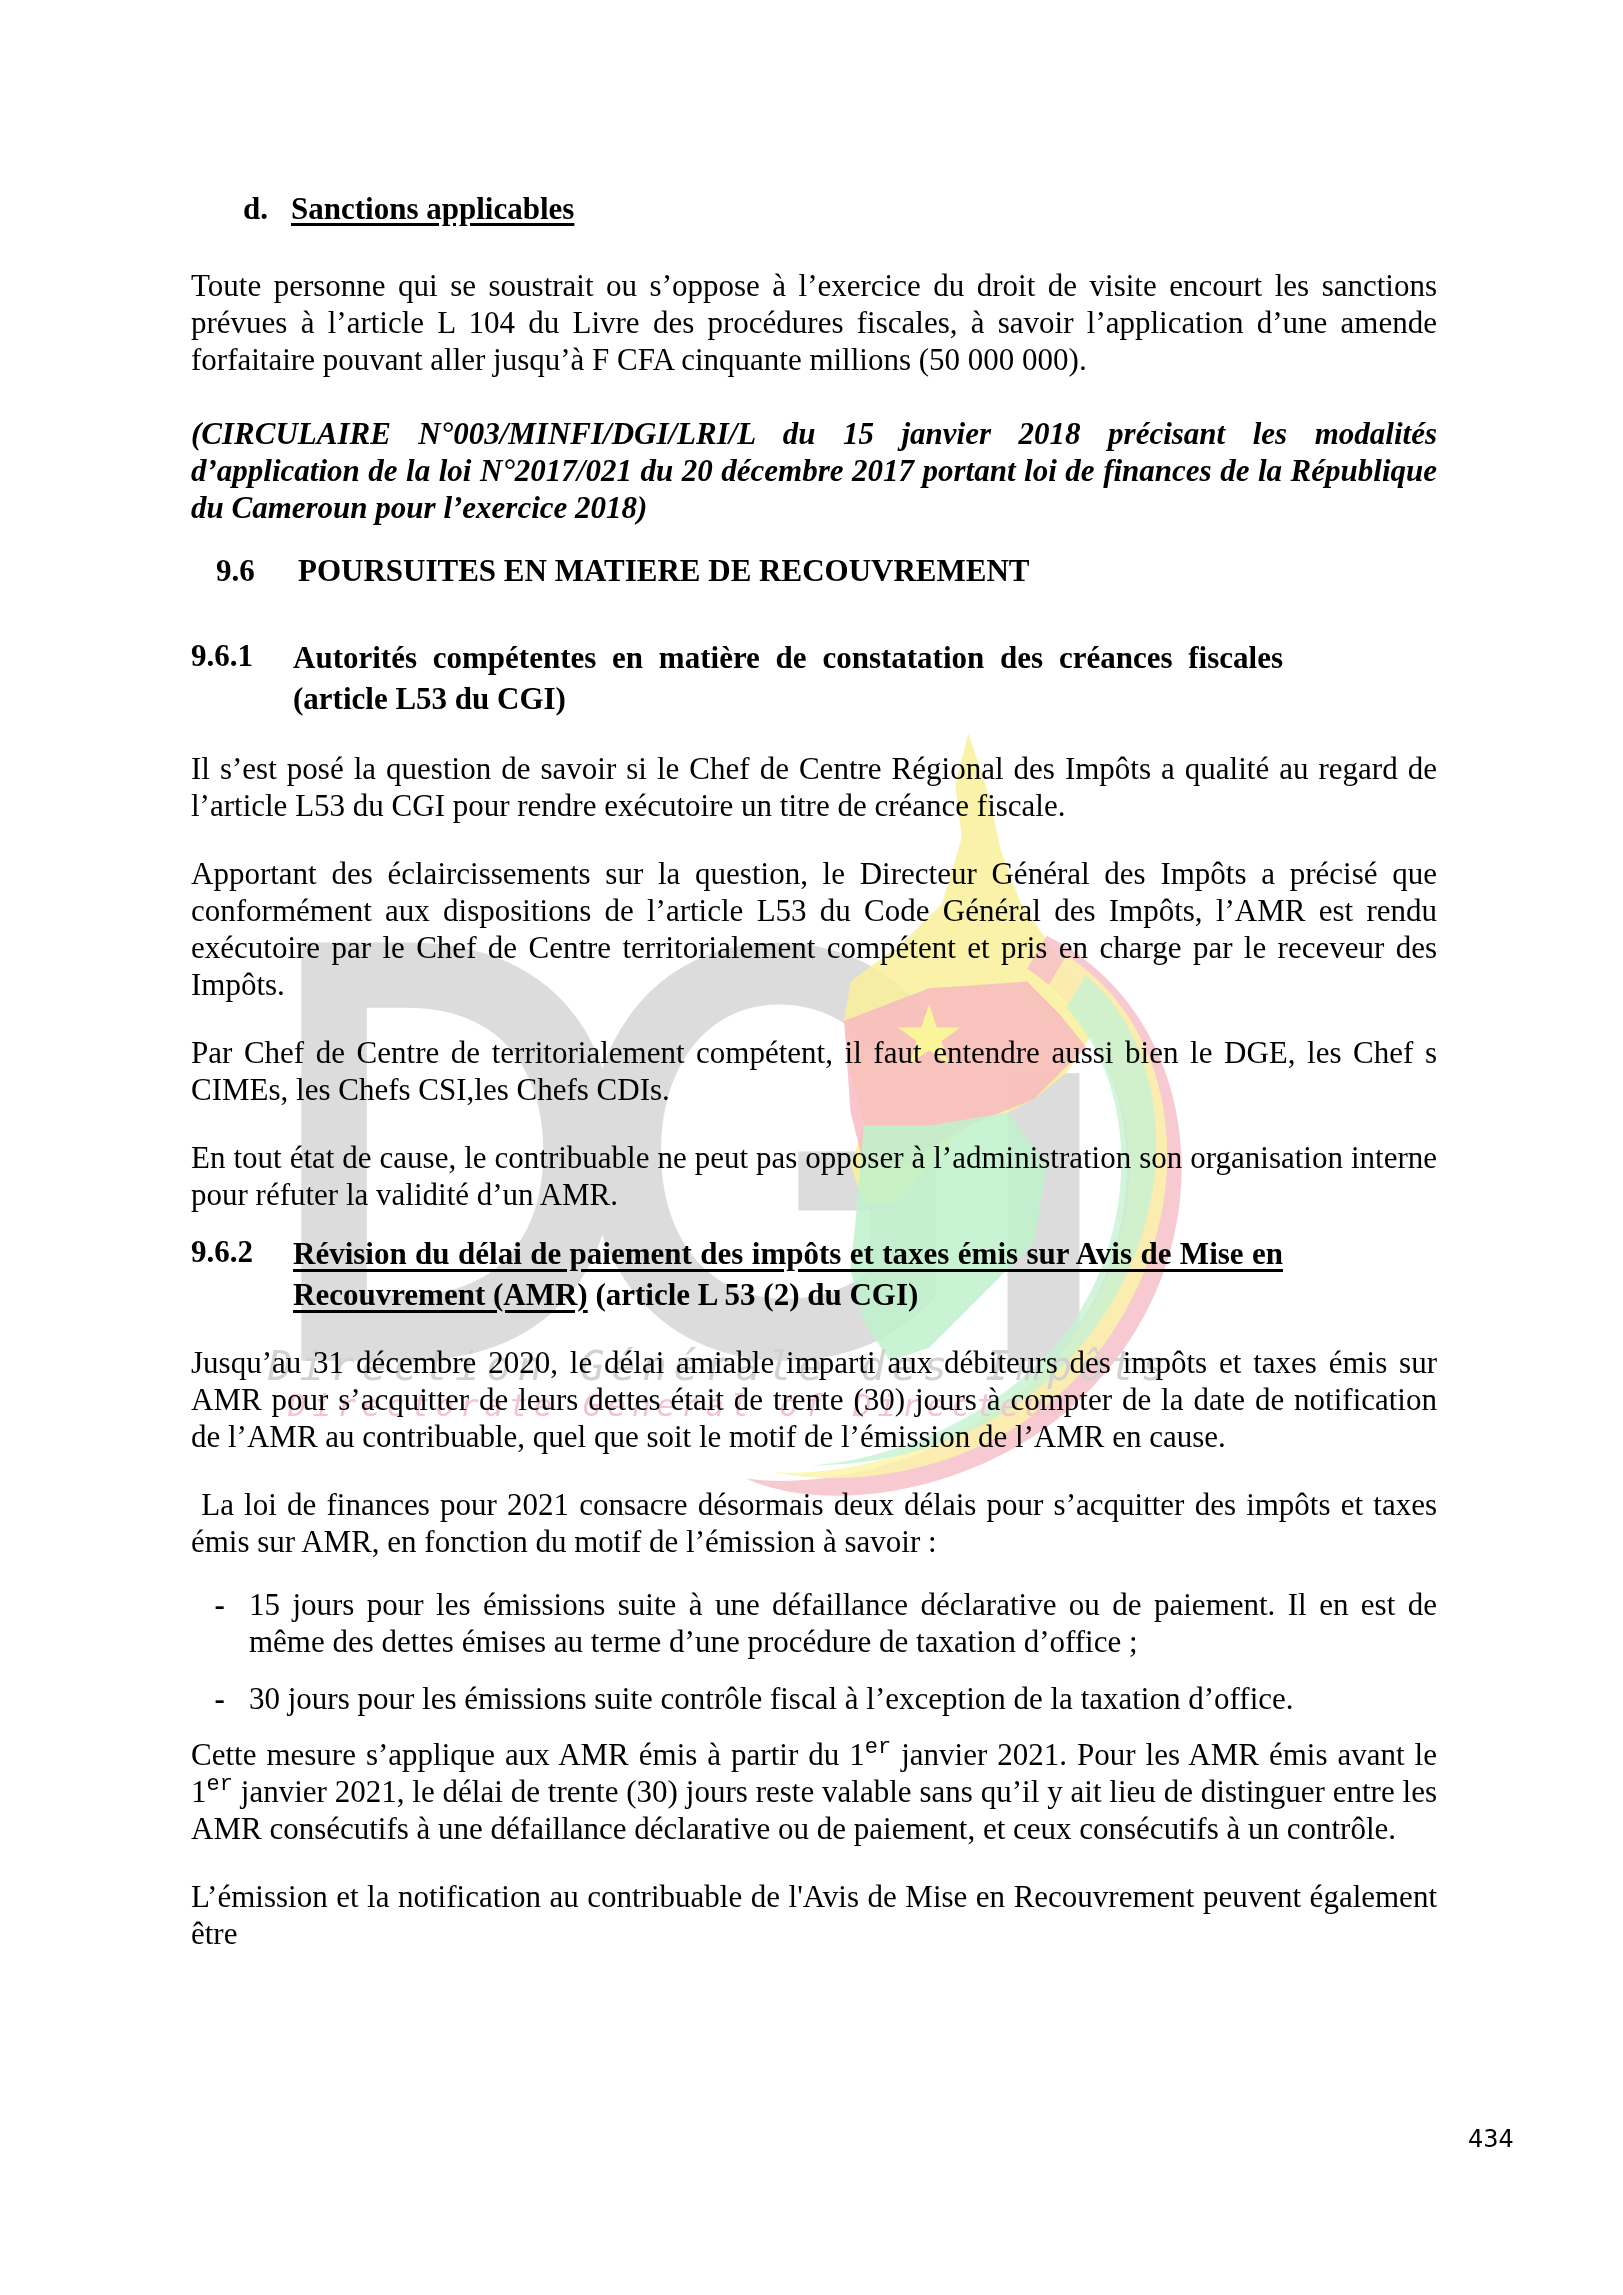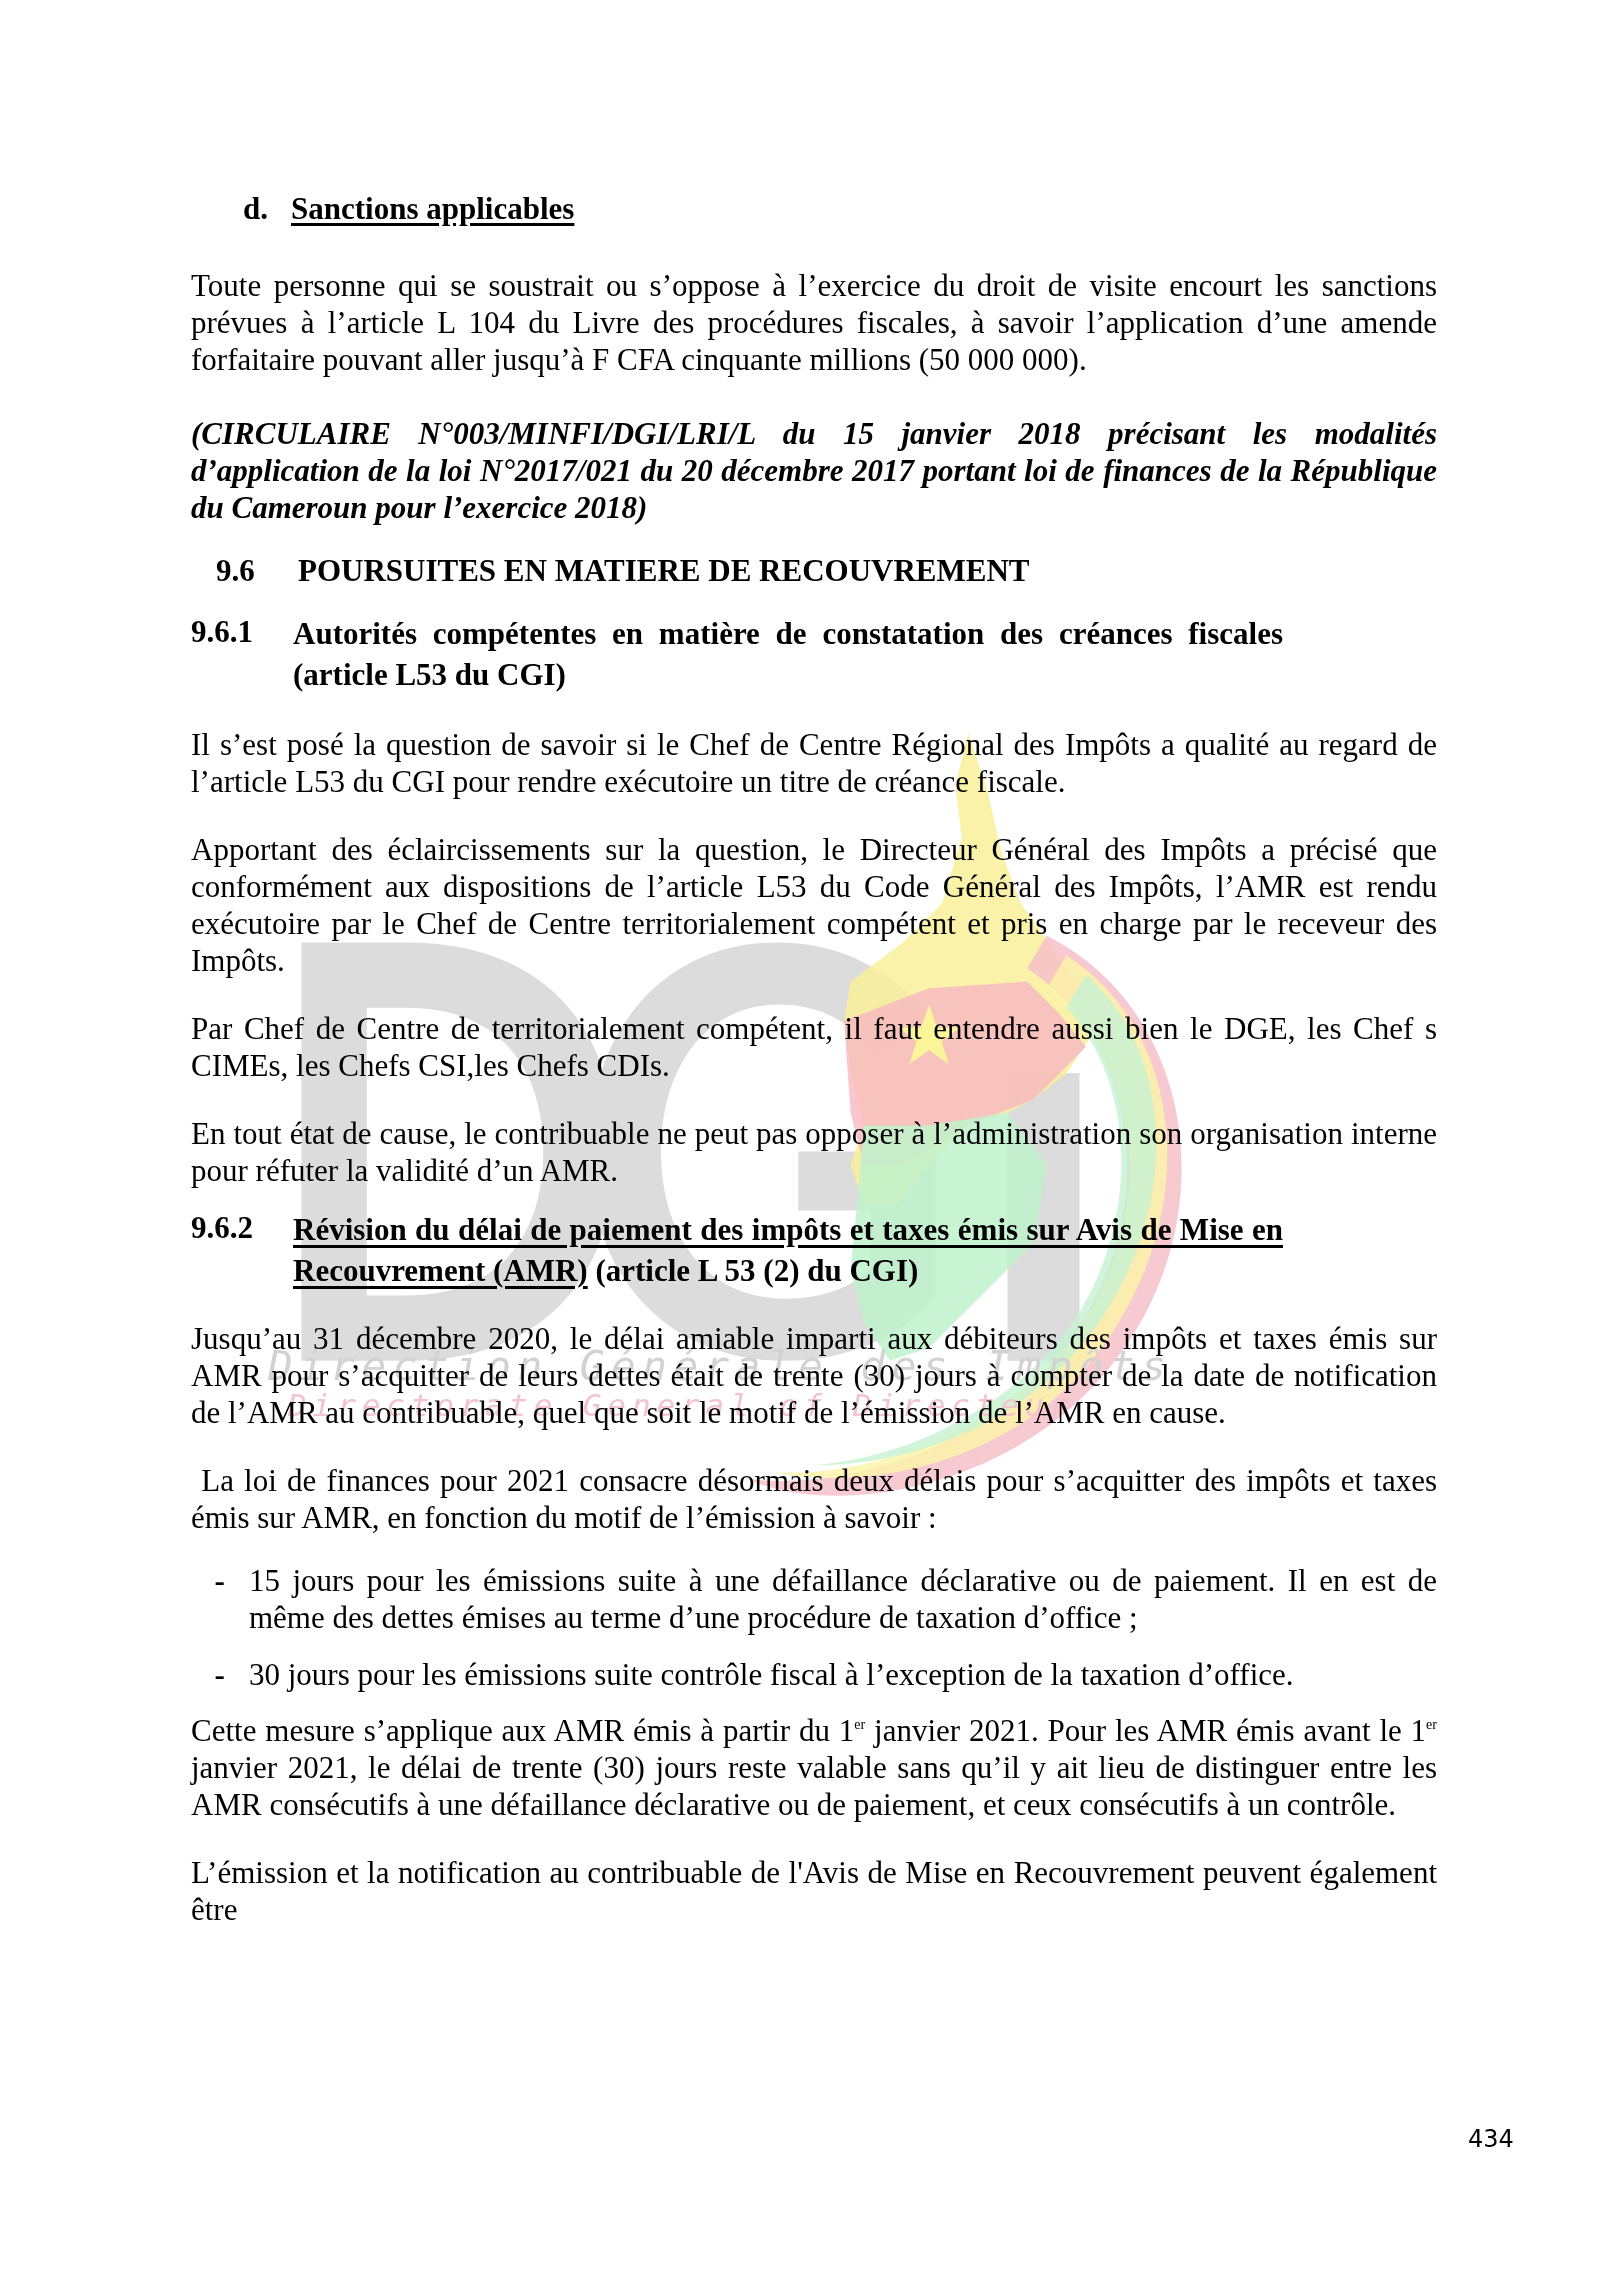--- a/index.html
+++ b/index.html
@@ -7,30 +7,30 @@
   .page { position: absolute; left: 0; top: 0; width: 1623px; height: 2295px; }
   .content { position: absolute; left: 191px; top: 190px; width: 1246px; z-index: 2; font-size: 31px; line-height: 37px; }
   p { margin: 0; text-align: justify; }
   .h-sub { font-weight: bold; margin-left: 52px; height: 39px; }
   .h-sub .lbl { display: inline-block; width: 48px; }
   .h-sub .txt { text-decoration: underline; text-decoration-thickness: 2.6px; text-underline-offset: 3.9px; }
   .p1 { margin-top: 38px; }
   .circ { margin-top: 37px; font-weight: bold; font-style: italic; }
   .h2 { font-weight: bold; margin-top: 26px; margin-left: 25px; }
   .h2 .num { display: inline-block; width: 82px; }
-  .h3 { font-weight: bold; margin-top: 24px; display: flex; }
+  .h3 { font-weight: bold; margin-top: 48px; display: flex; }
   .h3 .num { width: 102px; flex: none; }
   .h3 .txt { flex: 1; text-align: justify; padding-right: 154px; line-height: 41px; }
   .h3.u .txt .ul { text-decoration: underline; text-decoration-thickness: 2.6px; text-underline-offset: 5.2px; }
   .para { margin-top: 31px; }
   .bullets { margin-top: 26px; }
   .bullet { display: flex; margin-bottom: 19.6px; }
   .bullet .dash { width: 58px; flex: none; padding-left: 23.6px; box-sizing: border-box; font-weight: bold; }
   .bullet .txt { flex: 1; text-align: justify; }
-  sup { font-size: 14px; line-height: 0; vertical-align: 11.8px; }
+  sup { font-size: 22px; line-height: 0; vertical-align: 11.8px; font-family: Liberation Mono, monospace; }
   .pagenum { position: absolute; left: 1468px; top: 2078px; font-family: "DejaVu Sans", sans-serif; font-size: 24px; z-index: 2; margin-top: 47px; }
   .wm { position: absolute; z-index: 1; pointer-events: none; }
   .wm svg { display: block; }
   .wm-text1 { position: absolute; left: 268px; top: 1342px; font-family: "DejaVu Sans Mono", monospace; font-size: 41px; letter-spacing: 6.5px; color: #d2d2d2; z-index: 1; white-space: nowrap; font-style: italic; }
   .wm-text2 { position: absolute; left: 288px; top: 1387px; font-family: "DejaVu Sans Mono", monospace; font-size: 31px; letter-spacing: 5.9px; color: #f3c4cf; z-index: 1; white-space: nowrap; font-style: italic; }
 </style>
 </head>
 <body>
 
 <div class="page">

